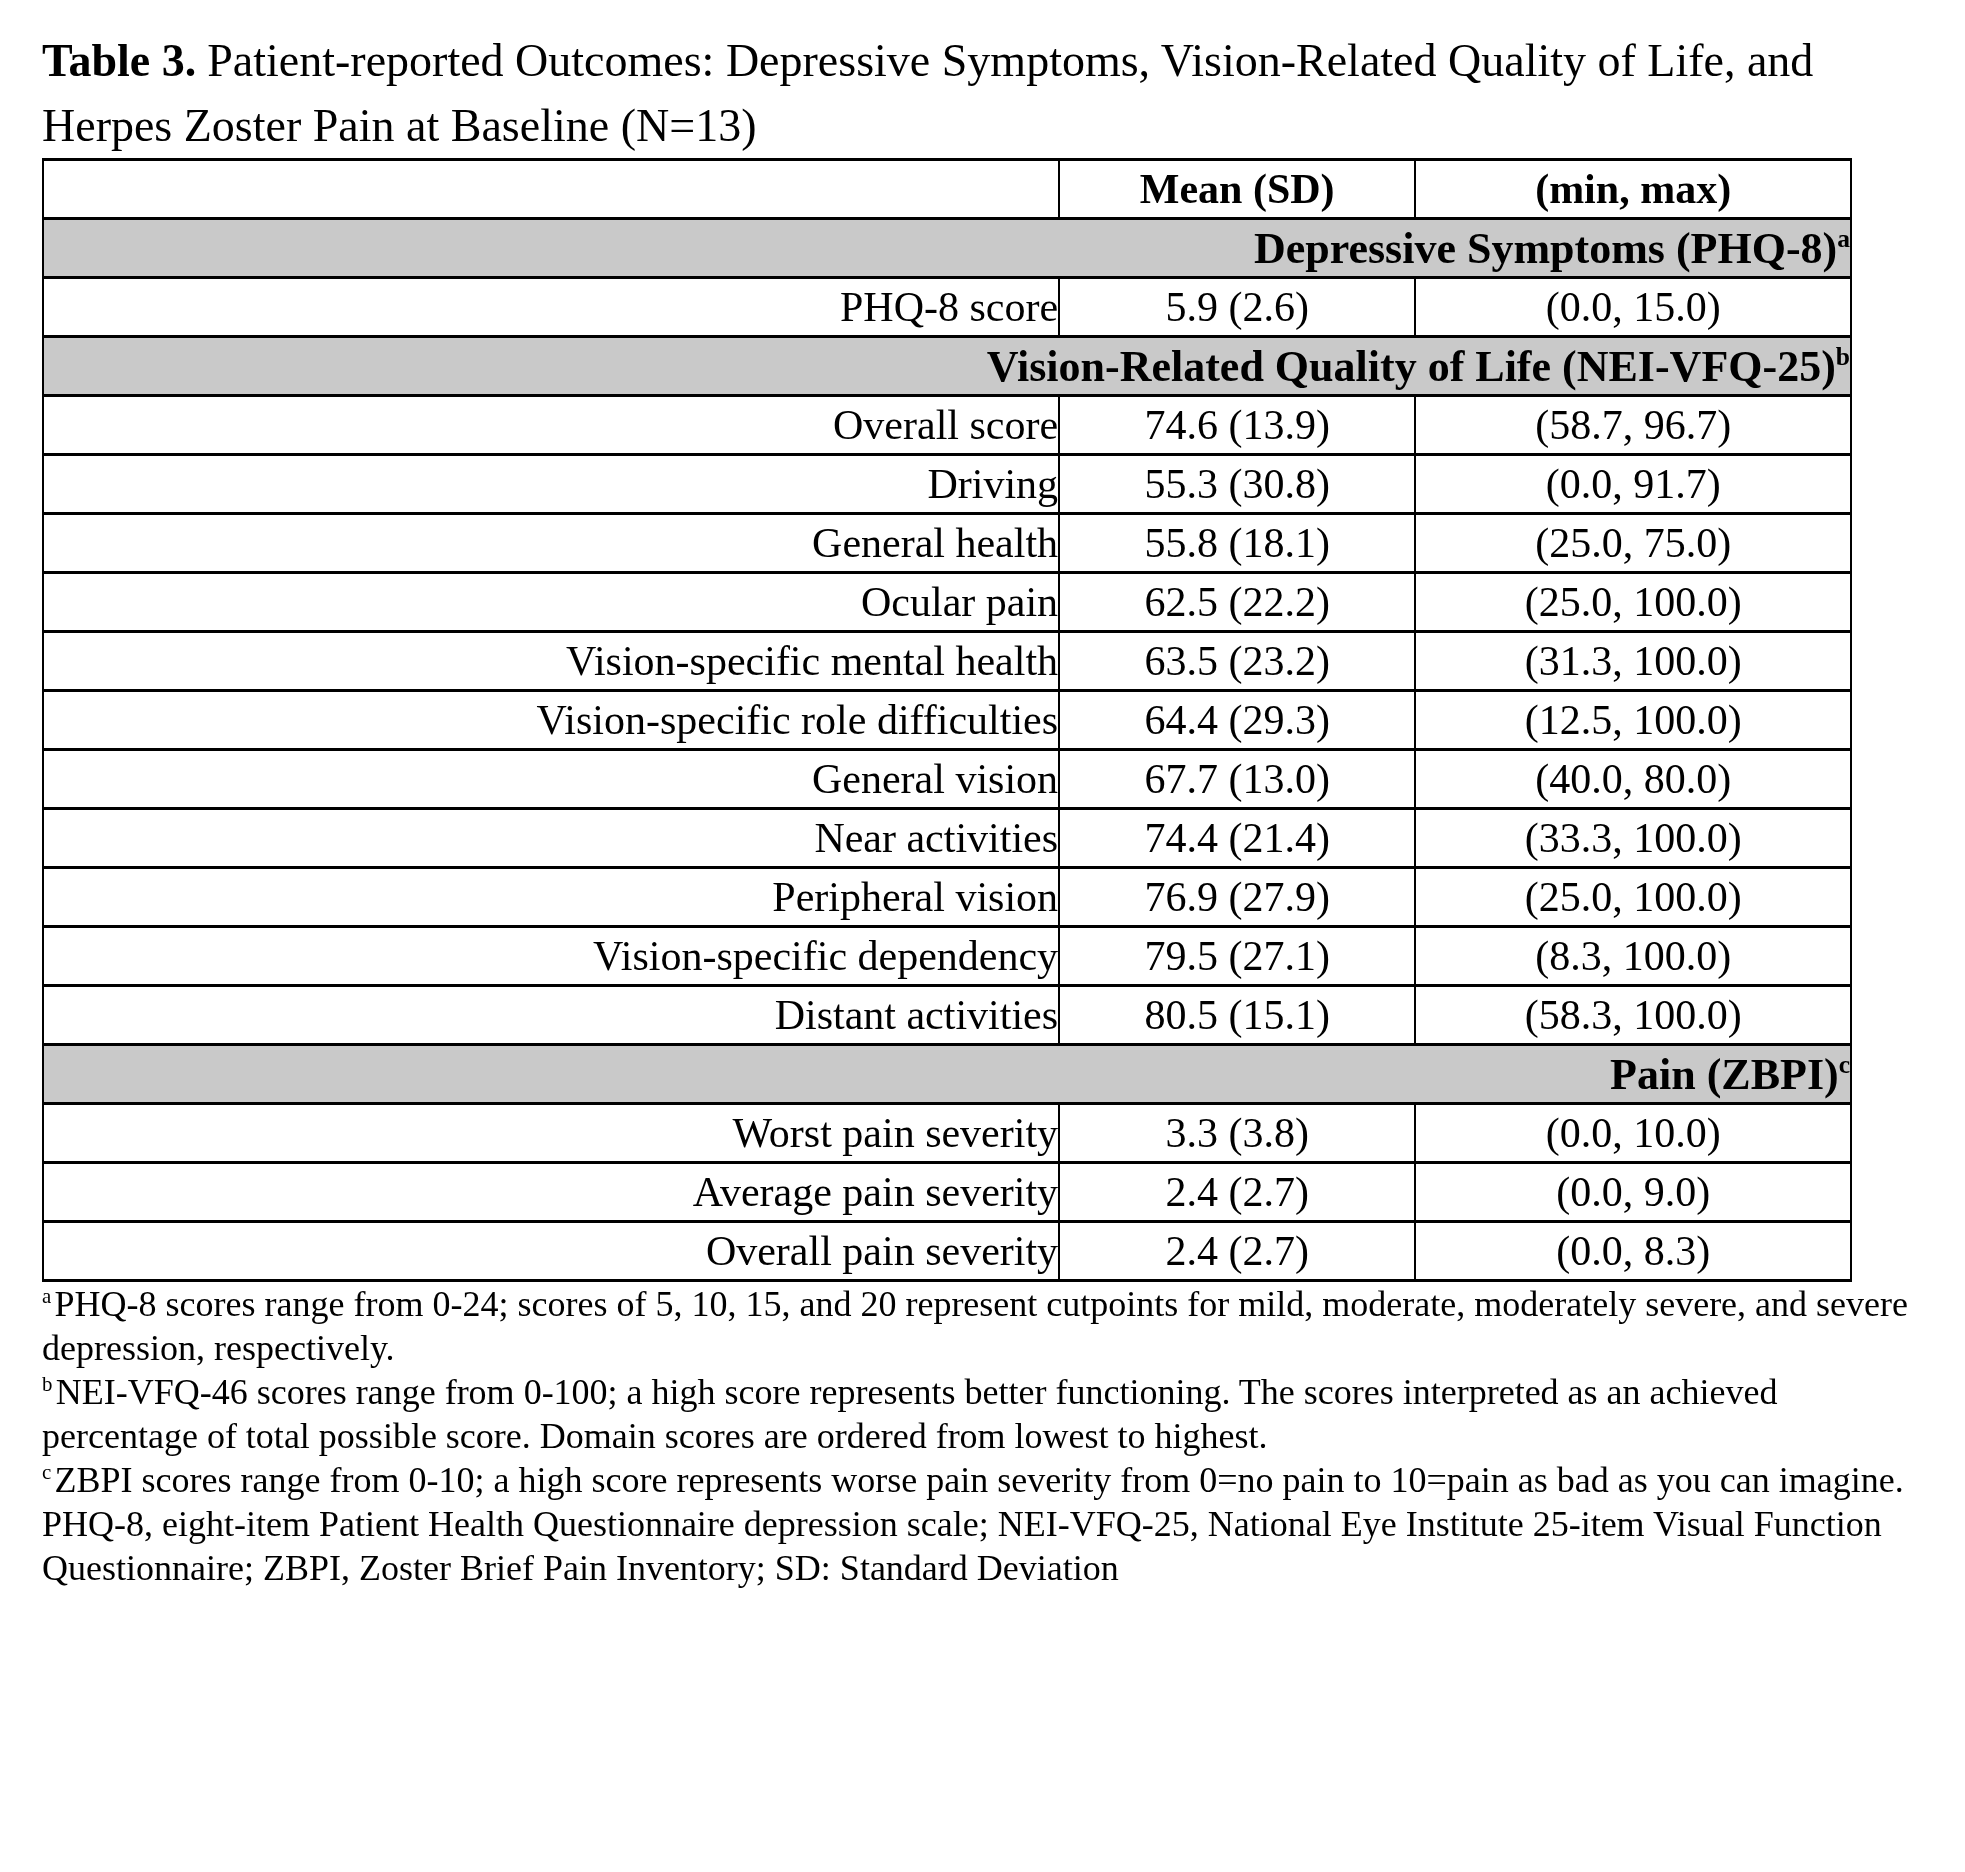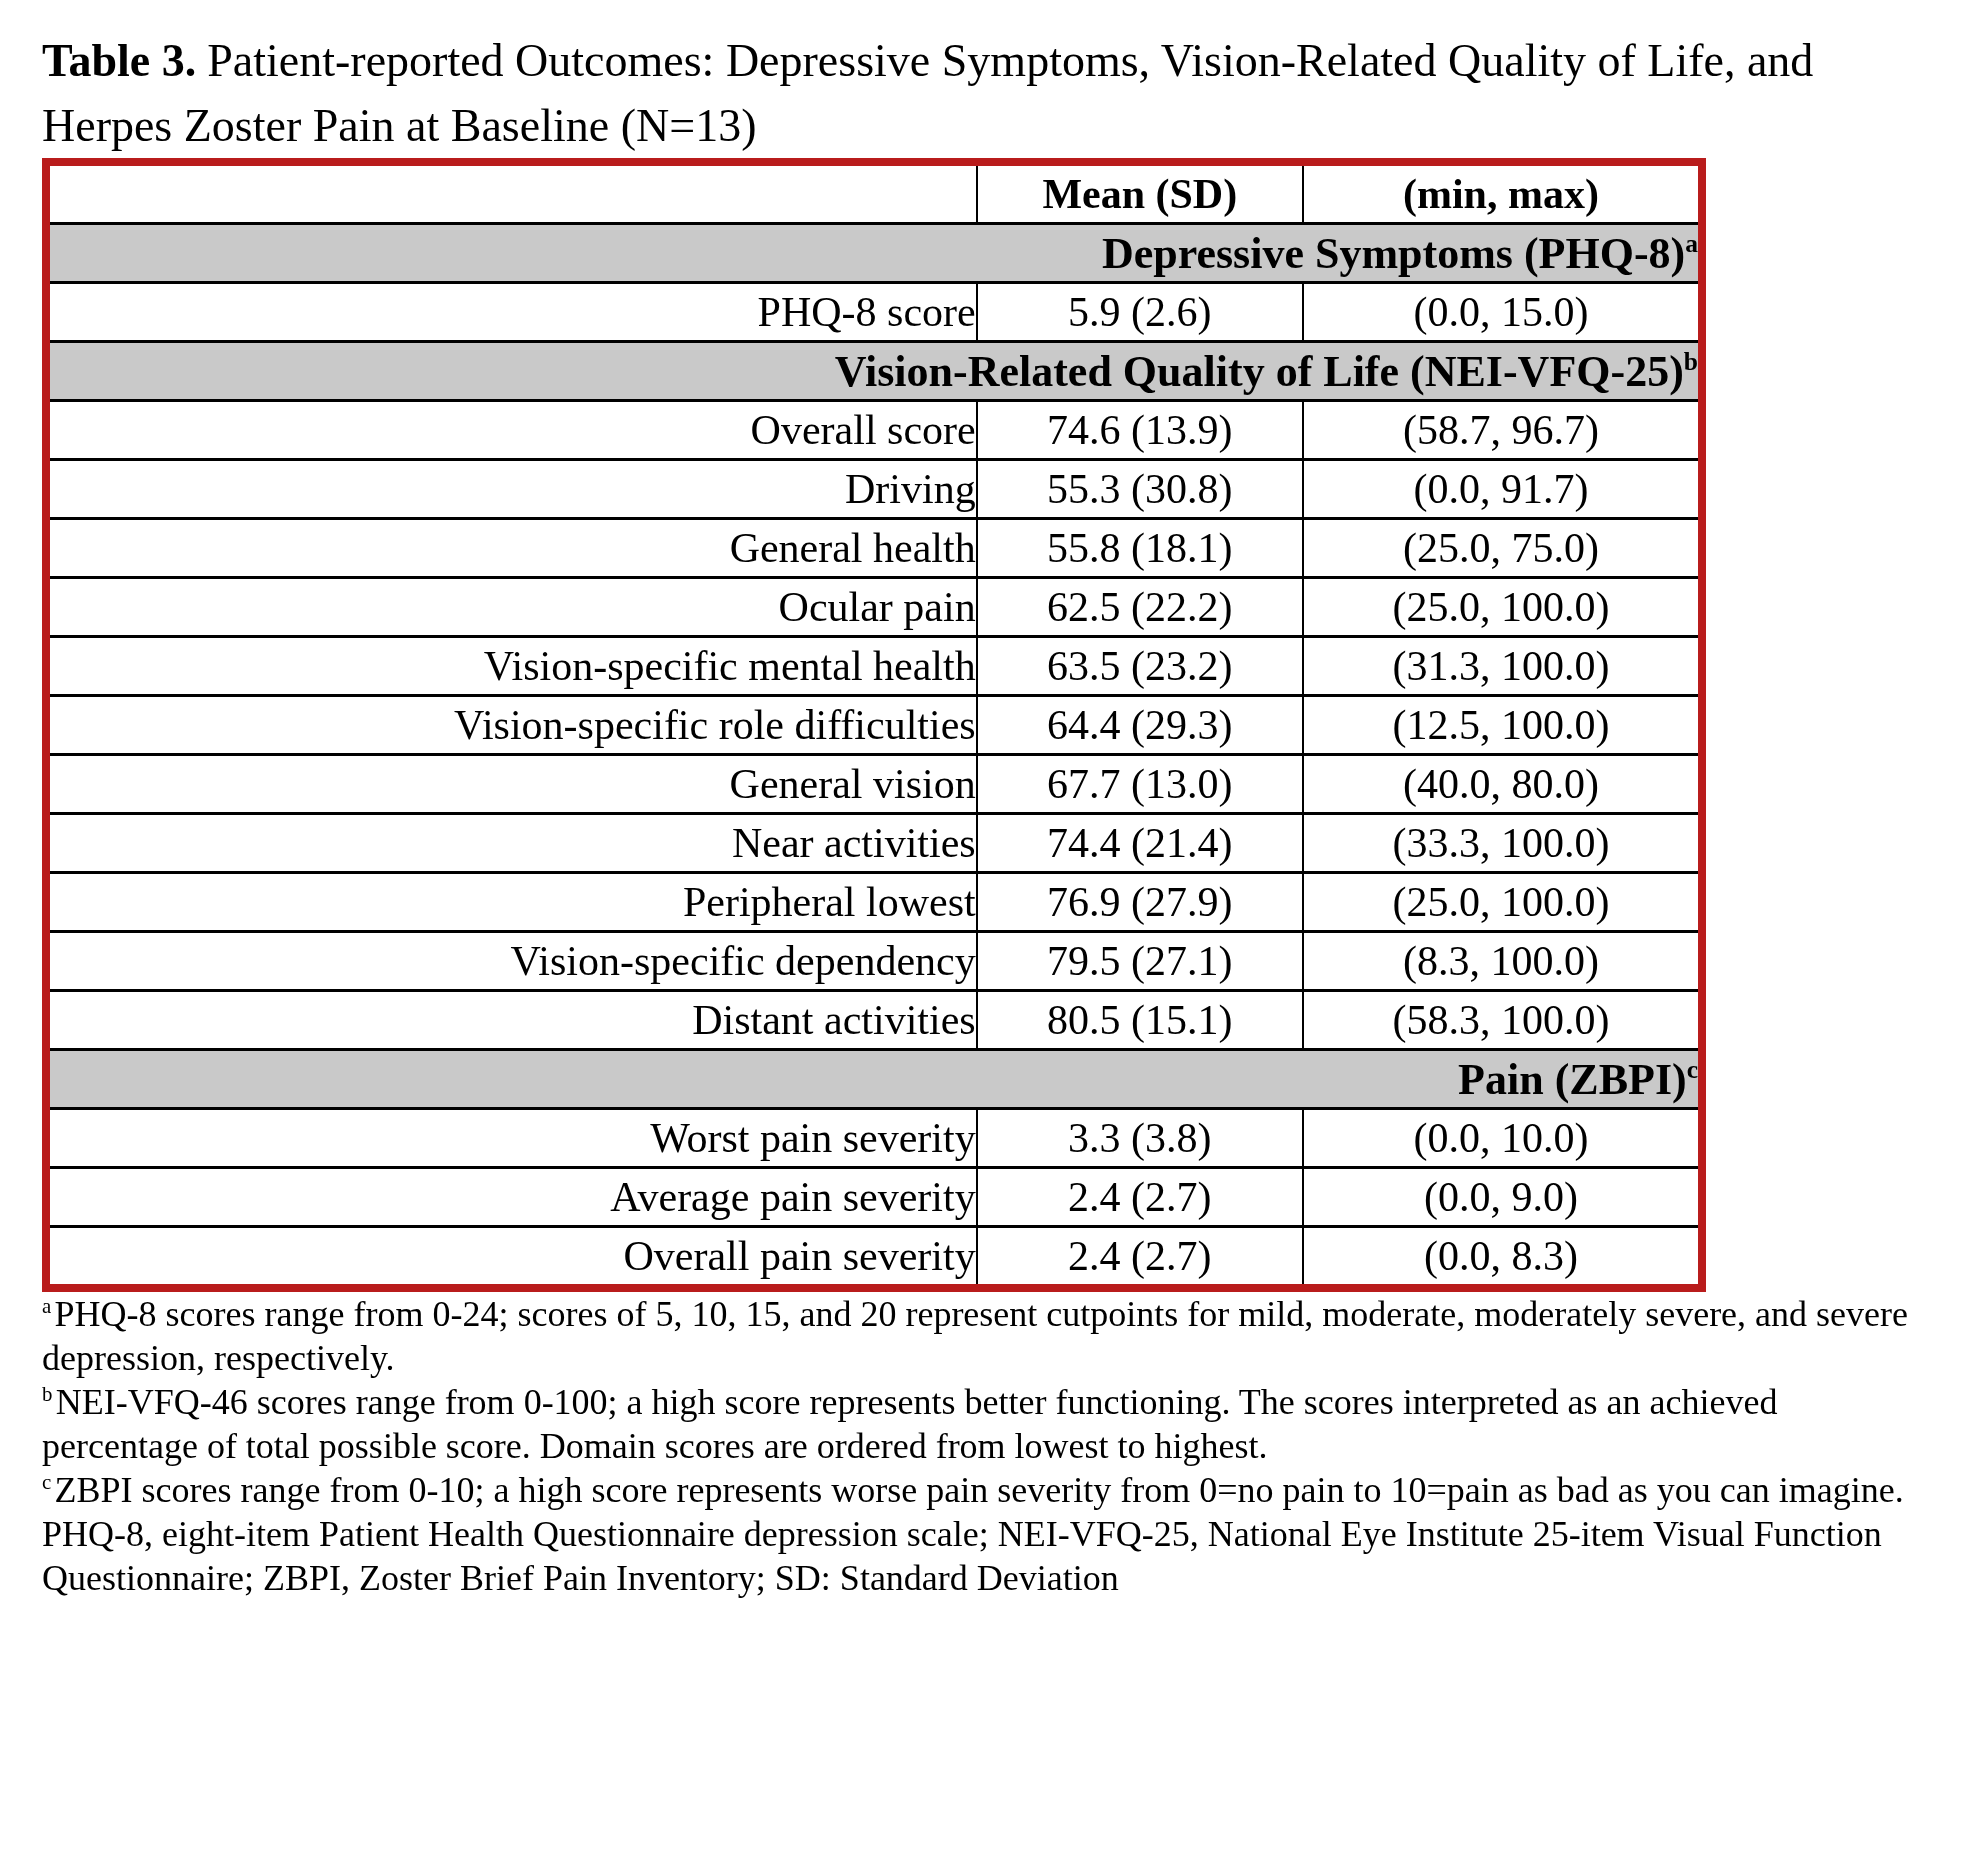--- a/index.html
+++ b/index.html
@@ -20,23 +20,23 @@
     font-size: 46px;
     line-height: 1.42;
     width: 1898px;
   }
   .caption b { padding-right: 0.24em; }
 
   
   table.outcomes {
     border-collapse: collapse;
     table-layout: fixed;
-    width: 1664px;
+    width: 1810px;
     font-size: 42px;
-    border: 8px solid #b91c1c;
+    border: 2px solid #b91c1c;
   }
   col.c1 { width: 56.2%; }
   col.c2 { width: 19.7%; }
   col.c3 { width: 24.1%; }
   td {
     border: 2px solid #000;
     border-top-width: 3px;
     border-bottom-width: 3px;
     height: 56px;
     padding: 0;
@@ -139,21 +139,21 @@
       <td class="label indent">General vision</td>
       <td class="num">67.7 (13.0)</td>
       <td class="num">(40.0, 80.0)</td>
     </tr>
     <tr>
       <td class="label indent">Near activities</td>
       <td class="num">74.4 (21.4)</td>
       <td class="num">(33.3, 100.0)</td>
     </tr>
     <tr>
-      <td class="label indent">Peripheral lowest</td>
+      <td class="label indent">Peripheral vision</td>
       <td class="num">76.9 (27.9)</td>
       <td class="num">(25.0, 100.0)</td>
     </tr>
     <tr>
       <td class="label indent">Vision-specific dependency</td>
       <td class="num">79.5 (27.1)</td>
       <td class="num">(8.3, 100.0)</td>
     </tr>
     <tr>
       <td class="label indent">Distant activities</td>

